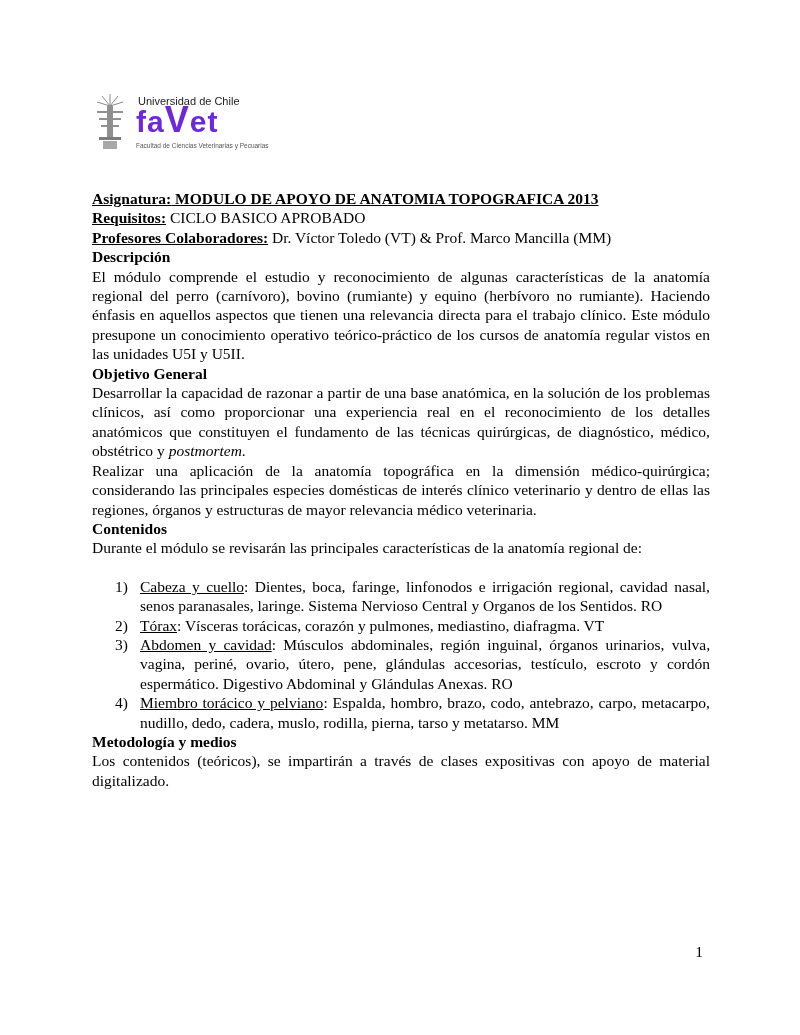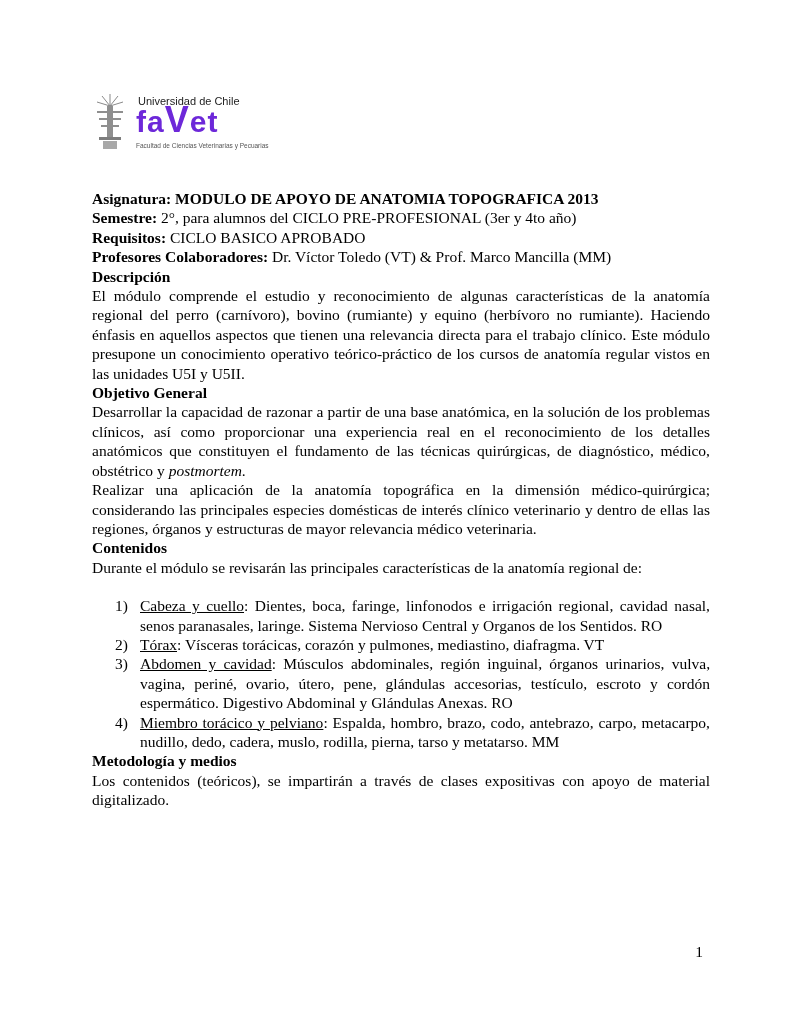--- a/index.html
+++ b/index.html
@@ -19,21 +19,21 @@
   .logo-block { display: flex; align-items: flex-start; height: 62px; margin-bottom: 34px; }
   .emblem { width: 36px; height: 58px; margin-right: 8px; flex: 0 0 auto; }
   .logo-right { font-family: "Liberation Sans", sans-serif; }
   .uni-name { font-size: 11px; color: #222; margin: 2px 0 0 2px; line-height: 12px; }
   .wordmark { font-weight: bold; color: #6d28d9; line-height: 24px; margin-top: 1px; letter-spacing: 1px; }
   .wm-fa, .wm-et { font-size: 30px; }
   .wm-v { font-size: 36px; }
   .faculty { font-size: 6.5px; color: #555; margin-top: 3px; line-height: 8px; }
   
   p { margin: 0; }
-  .b { font-weight: bold; }
+  .b { font-weight: bold; text-decoration: underline; }
   .para { text-align: justify; }
   .section-heading { font-weight: bold; }
   .info-block { margin-top: 0; }
   .contents-list { margin-top: 19px; }
   .list-item { position: relative; padding-left: 48px; text-align: justify; }
   .num { position: absolute; left: 23px; }
   .u { text-decoration: underline; }
   .page-number { position: absolute; right: 97px; top: 942px; }
 </style>
 </head>
@@ -64,21 +64,20 @@
     </svg>
     <div class="logo-right">
       <div class="uni-name">Universidad de Chile</div>
       <div class="wordmark"><span class="wm-fa">fa</span><span class="wm-v">V</span><span class="wm-et">et</span></div>
       <div class="faculty">Facultad de Ciencias Veterinarias y Pecuarias</div>
     </div>
   </div>
 
   <div class="info-block">
     <p class="info-line"><span class="b">Asignatura:</span><span class="b"> MODULO DE APOYO DE ANATOMIA TOPOGRAFICA 2013</span></p>
-    <p class="info-line"><span class="b">Semestre:</span><span> 2°, para alumnos del CICLO PRE-PROFESIONAL (3er y 4to año)</span></p>
     <p class="info-line"><span class="b">Requisitos:</span><span> CICLO BASICO APROBADO</span></p>
     <p class="info-line"><span class="b">Profesores Colaboradores:</span><span> Dr. Víctor Toledo (VT) &amp; Prof. Marco Mancilla (MM)</span></p>
   </div>
 
   <p class="section-heading">Descripción</p>
   <p class="para">El módulo comprende el estudio y reconocimiento de algunas características de la anatomía regional del perro (carnívoro), bovino (rumiante) y equino (herbívoro no rumiante). Haciendo énfasis en aquellos aspectos que tienen una relevancia directa para el trabajo clínico. Este módulo presupone un conocimiento operativo teórico-práctico de los cursos de anatomía regular vistos en las unidades U5I y U5II.</p>
 
   <p class="section-heading">Objetivo General</p>
   <p class="para"><span>Desarrollar la capacidad de razonar a partir de una base anatómica, en la solución de los problemas clínicos, así como proporcionar una experiencia real en el reconocimiento de los detalles anatómicos que constituyen el fundamento de las técnicas quirúrgicas, de diagnóstico, médico, obstétrico y </span><i>postmortem</i><span>.</span></p>
 

